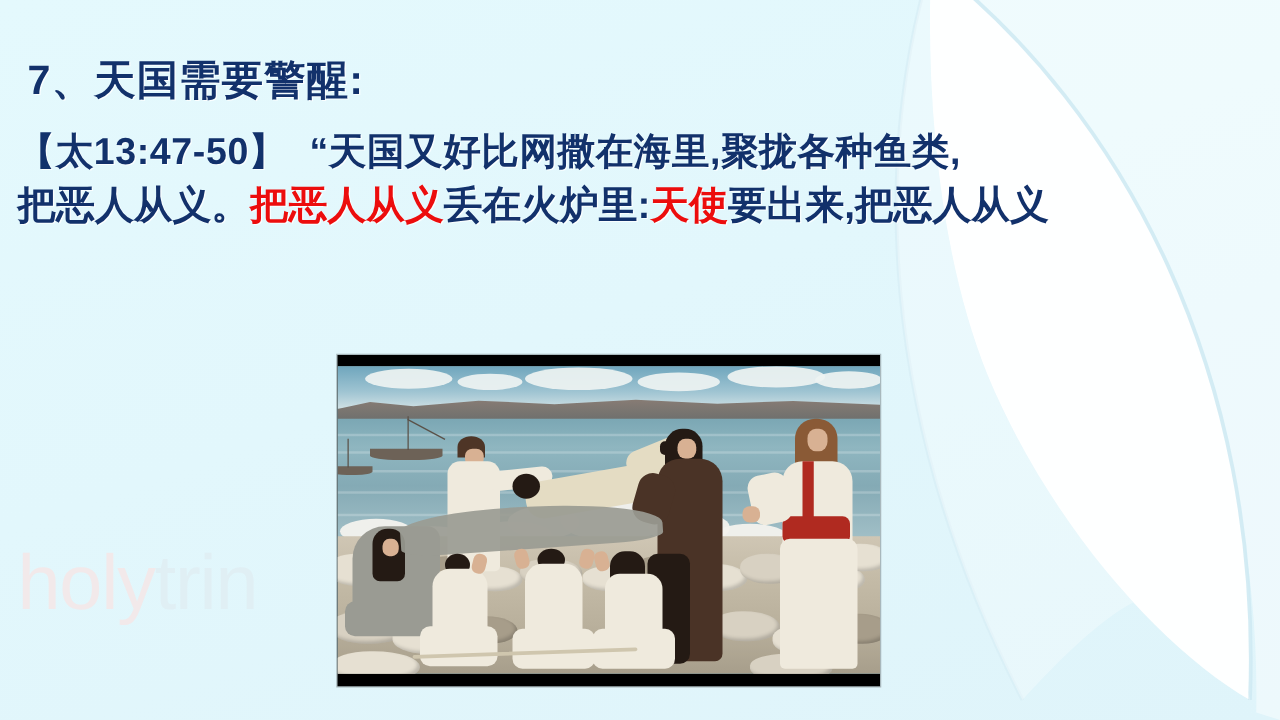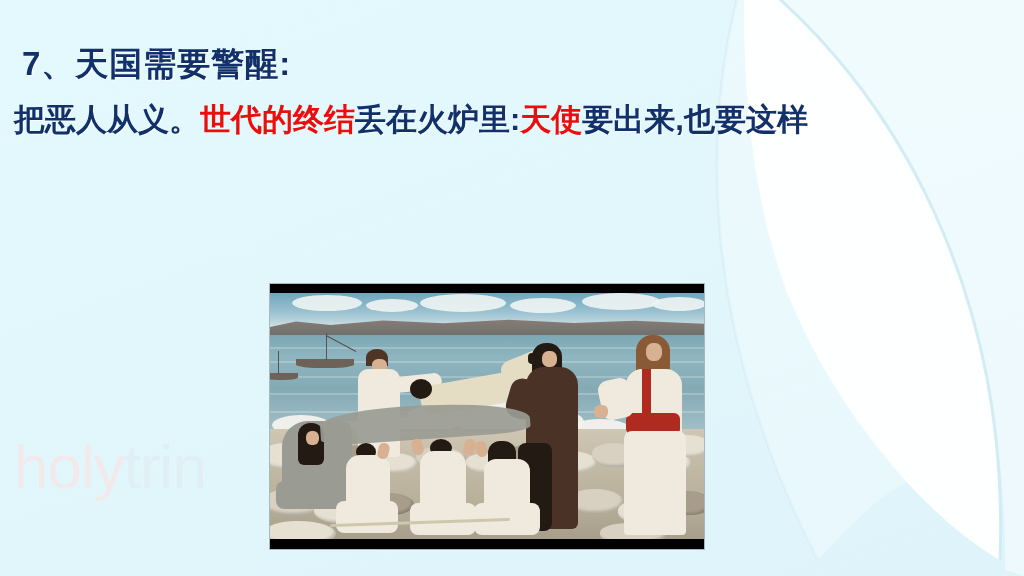--- a/index.html
+++ b/index.html
@@ -186,22 +186,25 @@
     </svg>
   </div>
 
   <div class="watermark">
     <span class="wm-holy">holy</span><span class="wm-trin">trin</span>
   </div>
 
   <div class="title">7、天国需要警醒:</div>
 
   <div class="verse">
+    <div class="vline first">
+      <span>【太13:47-50】</span><span style="display:inline-block;width:18px"></span><span>“天国又好比网撒在海里,聚拢各种鱼类,</span>
+    </div>
     <div class="vline tight">
-      <span>把恶人从义。</span><span class="hl-red">世代的终结</span><span>丢在火炉里:</span><span class="hl-red">天使</span><span>要出来,也要这样</span>
+      <span>把恶人从义。</span><span class="hl-red">把恶人从义</span><span>丢在火炉里:</span><span class="hl-red">天使</span><span>要出来,把恶人从义</span>
     </div>
   </div>
 
   <div class="photo">
     <div class="photo-inner">
 
       <div class="sky"></div>
       <div class="cloud" style="left:22px;  top:2px;  width:70px; height:16px;"></div>
       <div class="cloud" style="left:96px;  top:6px;  width:52px; height:13px;"></div>
       <div class="cloud" style="left:150px; top:1px;  width:86px; height:18px;"></div>

